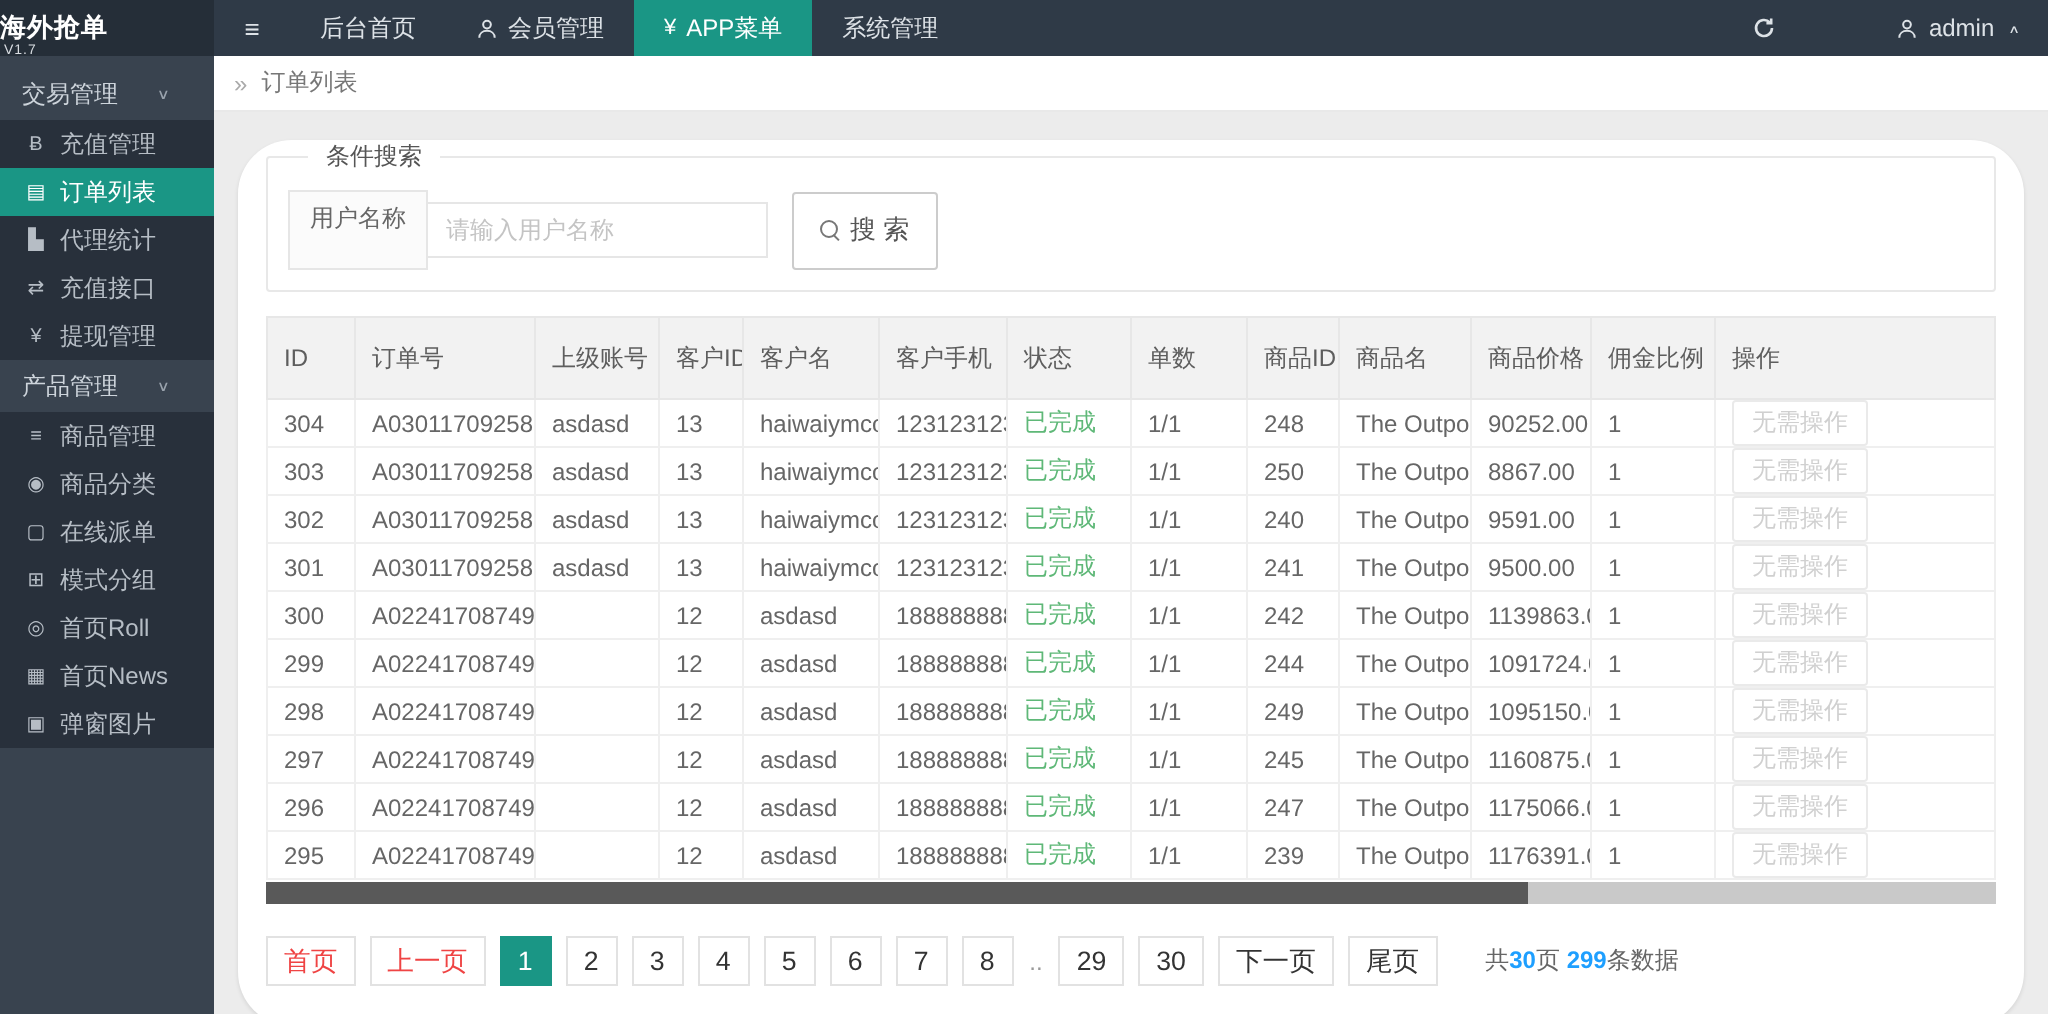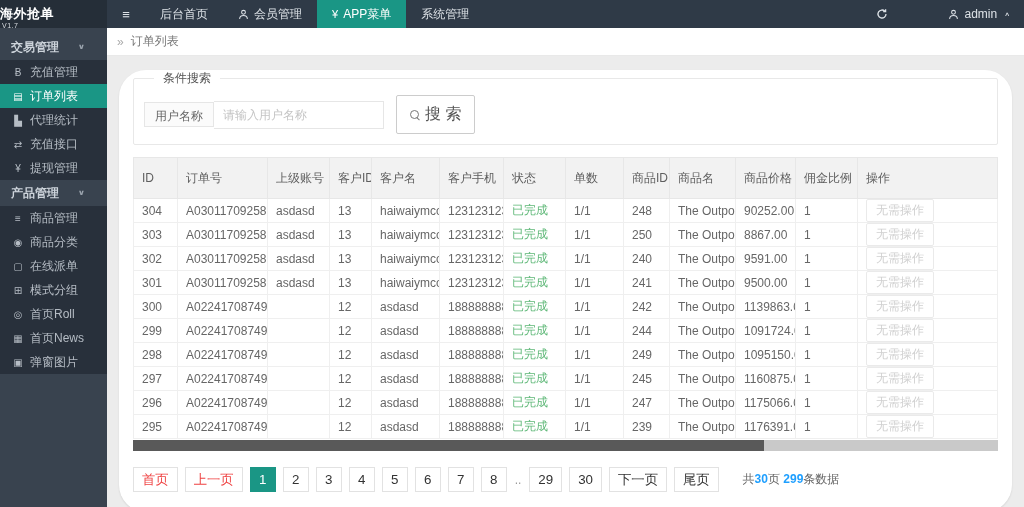--- a/index.html
+++ b/index.html
@@ -6,21 +6,21 @@
   html,body { width:1024px; height:507px; overflow:hidden; }
   body {
     font-family: "Liberation Sans", "DejaVu Sans", sans-serif;
     font-size: 12px; color:#666; background:#ececec; position:relative;
   }
   
   .sidebar { position:absolute; left:0; top:0; width:107px; height:507px; background:#39434F; z-index:3; }
   .logo { height:28px; background:#252E38; color:#fff; display:flex; align-items:flex-start; justify-content:center; padding-top:6px; font-size:13px; font-weight:bold; letter-spacing:.5px;flex-direction:column;}
   .logo .ver { font-size:7px; font-weight:normal; margin-left:2px; margin-top:-1px; color:#d9dde2;}
   .menu { margin-top:6px; }
-  .menu-section { height:26px; display:flex; align-items:center; justify-content:space-between; padding:0 22px 0 11px; color:#cdd4db; cursor:pointer;font-weight:bold; }
+  .menu-section { height:26px; display:flex; align-items:center; justify-content:space-between; padding:0 22px 0 11px; color:#cdd4db; cursor:pointer; }
   .menu-section .chev { font-size:9px; color:#9aa3ad; transform:scaleY(.8); }
   .menu-item { height:24px; display:flex; align-items:center; gap:6px; padding:0 6px 0 12px; background:#28303B; color:#b6bdc5; cursor:pointer; white-space:nowrap; }
   .menu-item .mi-icon { width:12px; font-size:10px; text-align:center; flex:none; }
   .menu-item.active { background:#1A9685; color:#fff; }
   
   .topbar { position:absolute; left:107px; top:0; right:0; height:28px; background:#2F3A47; display:flex; align-items:stretch; color:#dde2e7; z-index:2;}
   .tb-burger { width:38px; display:flex; align-items:center; justify-content:center; font-size:13px; cursor:pointer; }
   .nav-item { display:flex; align-items:center; gap:5px; padding:0 15px; font-size:12px; cursor:pointer; }
   .nav-item.active { background:#1A9685; color:#fff; }
   .nav-ico { display:flex; align-items:center; font-size:11px; }
@@ -33,24 +33,24 @@
   
   .crumbbar { position:absolute; left:107px; top:28px; right:0; height:28px; background:#fff; border-bottom:1px solid #e9e9e9; display:flex; align-items:center; padding-left:10px; color:#777; }
   .crumbbar .arrow { color:#aaa; margin-right:7px; font-size:12px; }
   
   .main { position:absolute; left:107px; top:56px; right:0; bottom:0; padding:12px; }
   .card { background:#fff; box-shadow:0 1px 2px rgba(0,0,0,.1); padding:0 14px 20px;border-radius:27px; }
   
   fieldset.search { border:1px solid #e8e8e8; border-radius:2px; margin:2px 0 12px; padding:8px 10px 10px; }
   fieldset.search legend { font-size:12px; color:#555; padding:0 9px; margin-left:10px; }
   .form-row { display:flex; align-items:center; }
-  .addon-label { height:25px; line-height:26px; padding:0 10px; border:1px solid #e6e6e6; background:#fbfbfb; color:#666; flex:none;text-align:center; }
+  .addon-label { height:40px; line-height:26px; padding:0 10px; border:1px solid #e6e6e6; background:#fbfbfb; color:#666; flex:none;text-align:center; }
   .search-input { height:28px; width:170px; border:1px solid #e6e6e6; border-left:none; padding:0 9px; font-size:12px; color:#15803d; outline:none; font-family:inherit; }
   .search-input::placeholder { color:#c4c4c4; }
-  .search-btn { margin-left:12px; height:39px; padding:0 13px; background:#fff; border:1px solid #ccc; border-radius:2px; color:#555; font-size:16px; display:flex; align-items:center; gap:5px; cursor:pointer; font-family:inherit; }
+  .search-btn { margin-left:12px; height:39px; padding:0 13px; background:#fff; border:1px solid #ccc; border-radius:2px; color:#555; font-size:13px; display:flex; align-items:center; gap:5px; cursor:pointer; font-family:inherit; }
   .mag { width:10px; height:10px; position:relative; flex:none; }
   .mag::before { content:""; position:absolute; left:0; top:0; width:7px; height:7px; border:1.4px solid #777; border-radius:50%; }
   .mag::after { content:""; position:absolute; left:7px; top:7px; width:4px; height:1.4px; background:#777; transform:rotate(45deg); transform-origin:0 0; }
   
   table.grid { width:100%; border-collapse:collapse; table-layout:fixed; }
   .grid th { background:#f2f2f2; color:#5e5e5e; font-weight:normal; text-align:left; height:41px; padding:0 8px; border:1px solid #e7e7e7; font-size:12px; white-space:nowrap; overflow:hidden;margin-top:39px; }
   .grid td { height:20px; padding:0 8px; border:1px solid #efefef; color:#666; font-size:12px; white-space:nowrap; overflow:hidden; }
   .grid td.status { color:#5FB878; }
   .grid col.c1{width:44px}.grid col.c2{width:90px}.grid col.c3{width:62px}.grid col.c4{width:42px}
   .grid col.c5{width:68px}.grid col.c6{width:64px}.grid col.c7{width:62px}.grid col.c8{width:58px}

